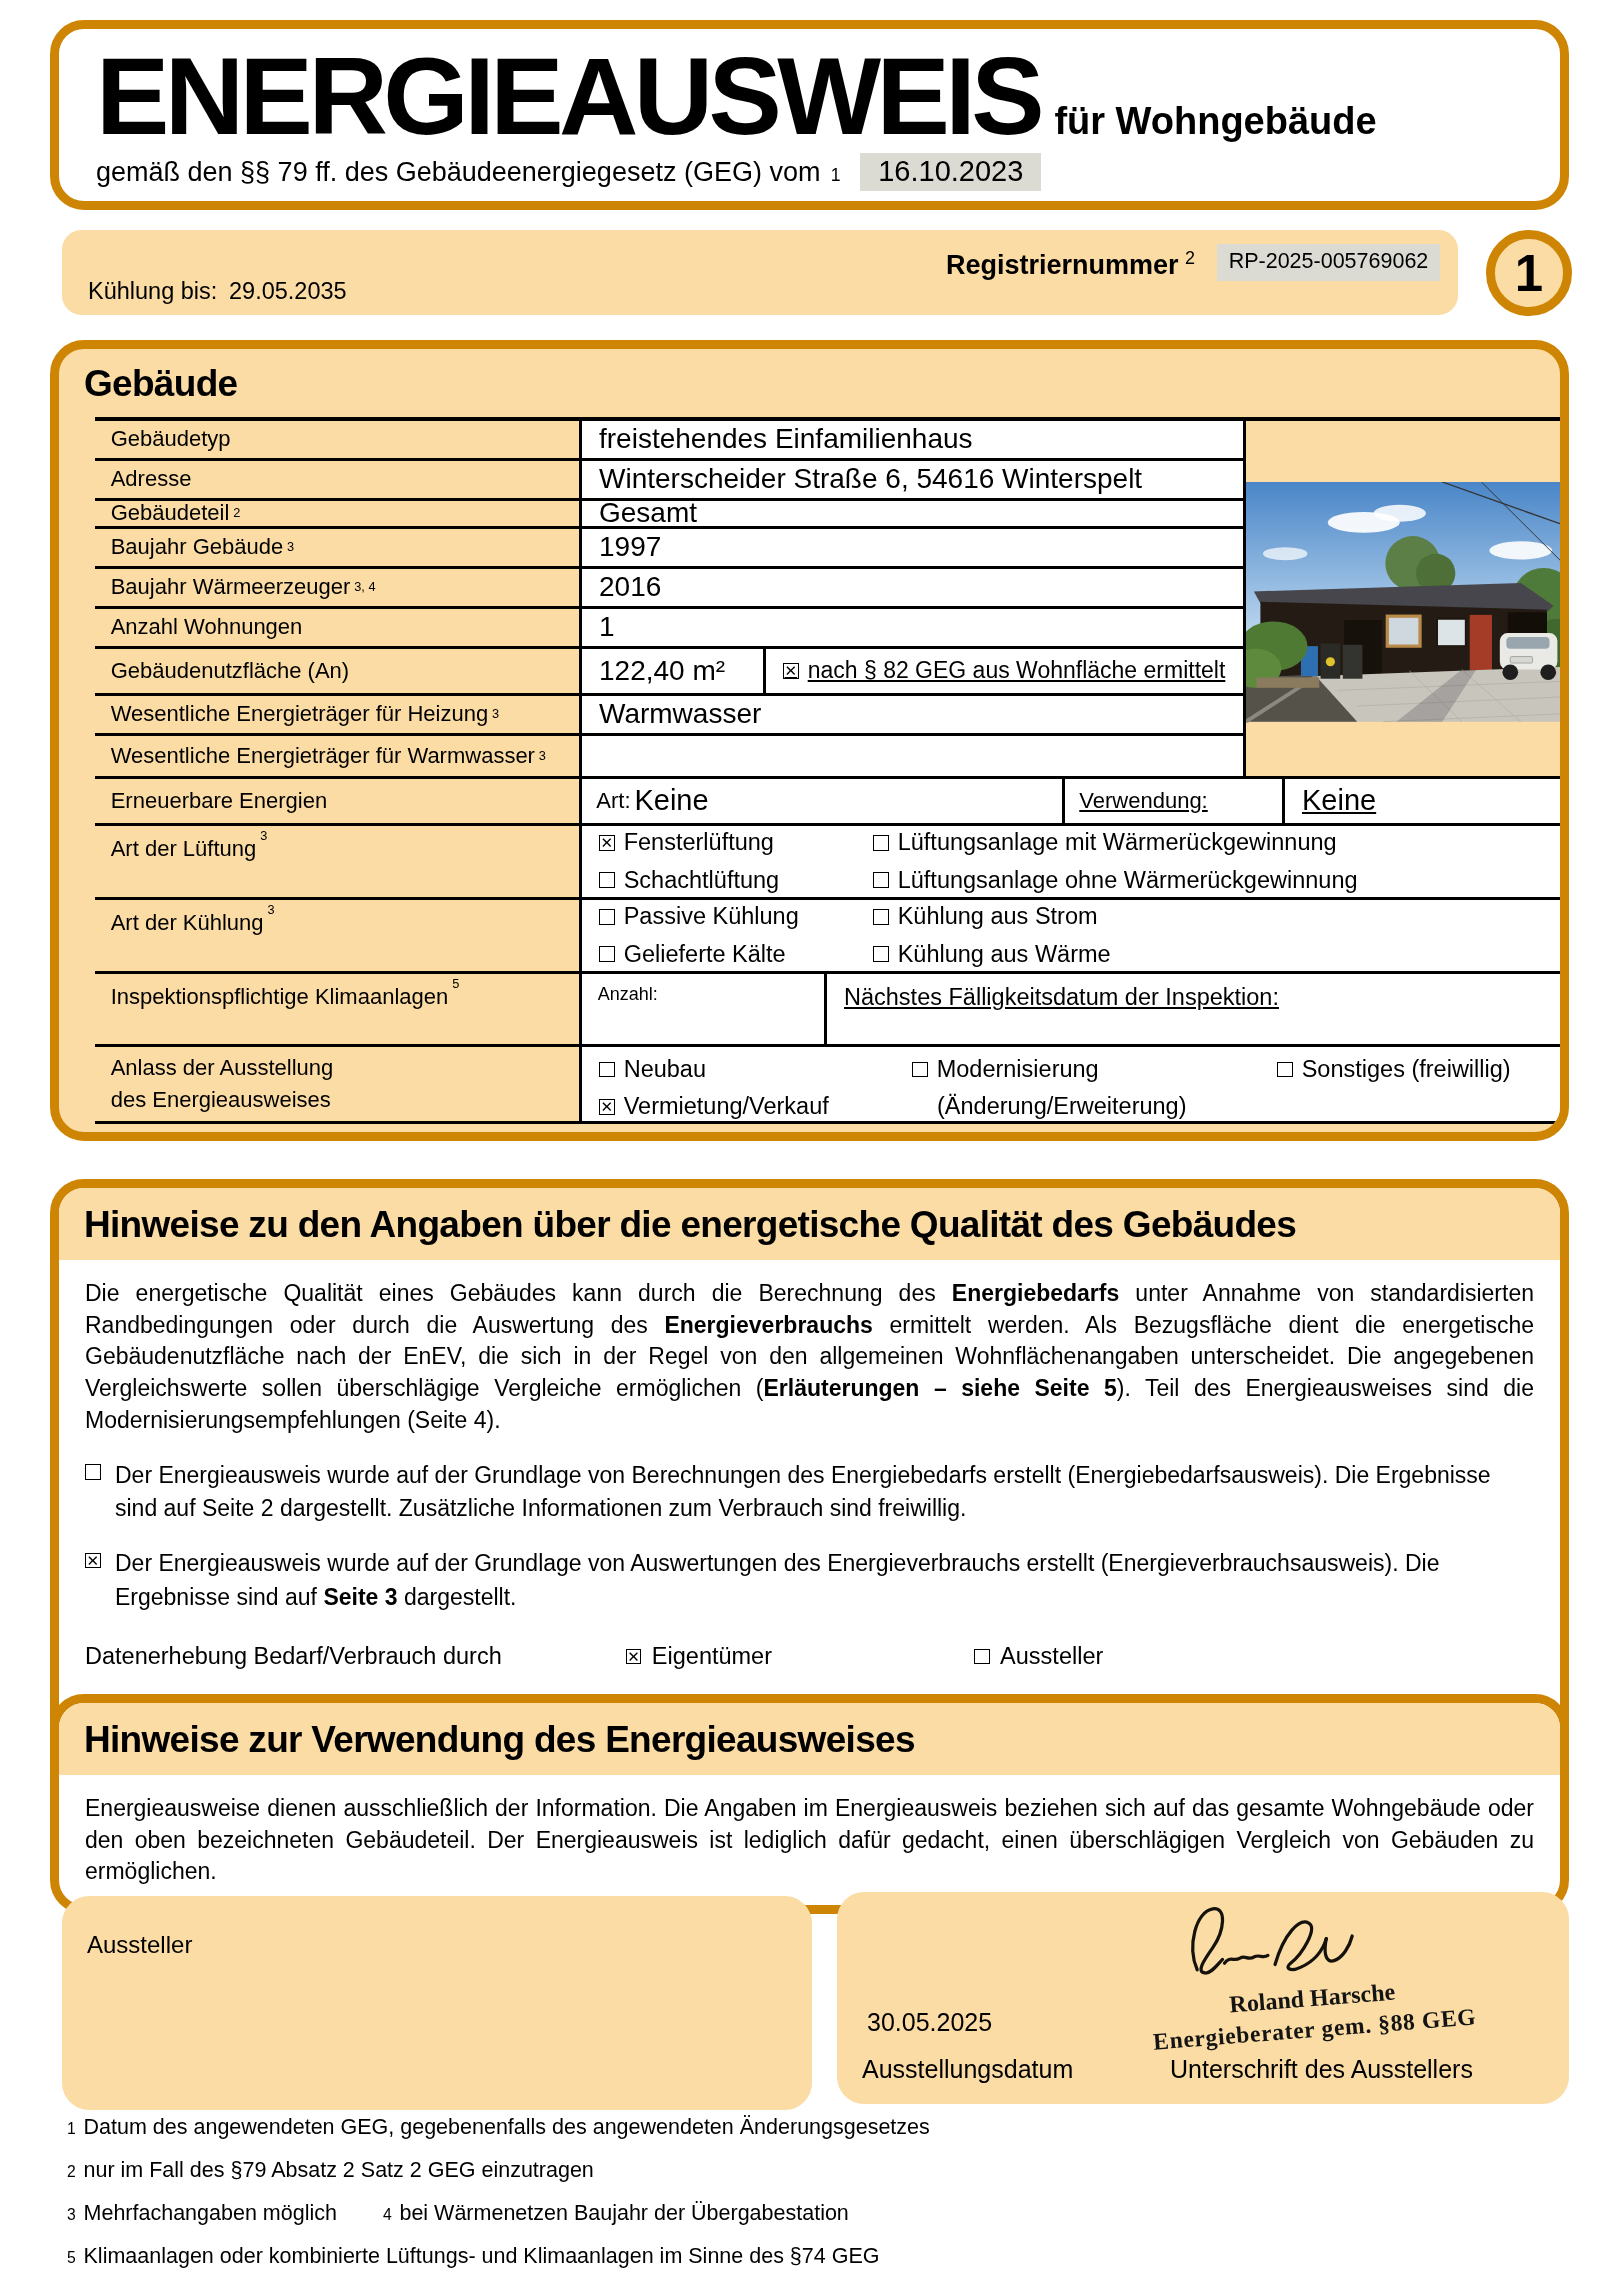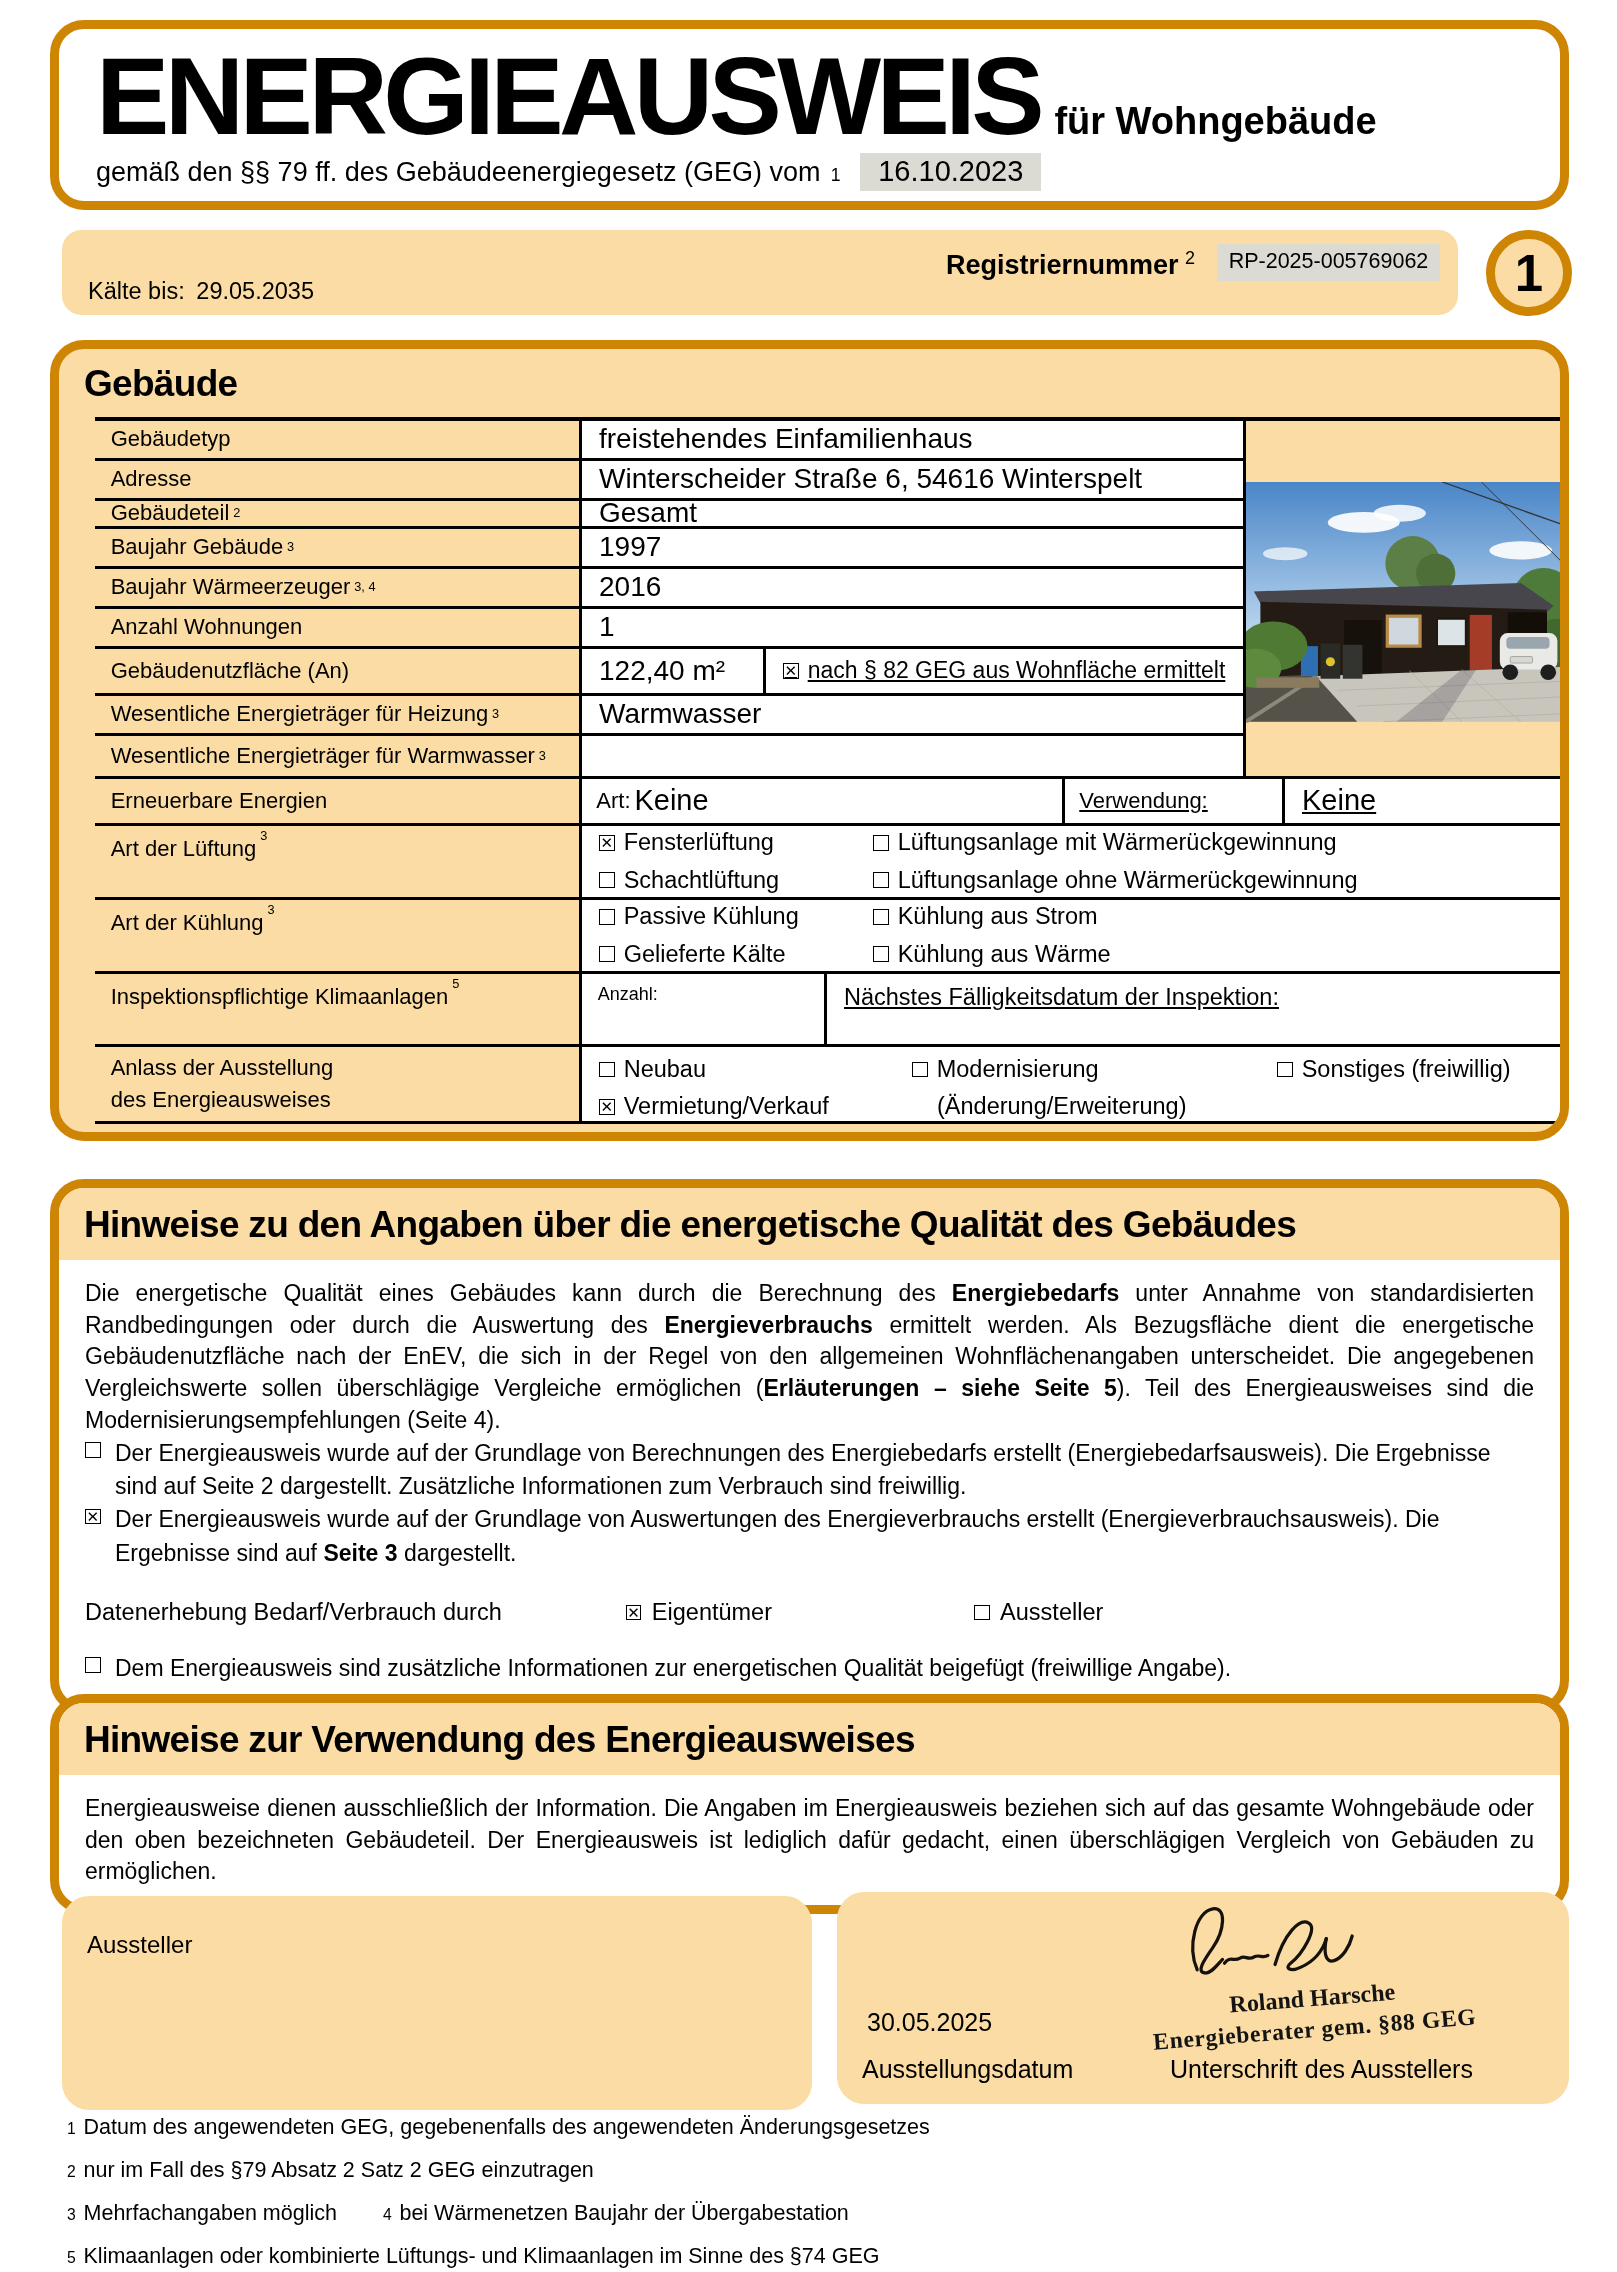--- a/index.html
+++ b/index.html
@@ -89,21 +89,21 @@
 
   
   .hint-box{
     position:absolute;left:50px;width:1519px;background:#fff;
     border:9.8px solid var(--accent-orange);border-radius:34px;overflow:hidden;
   }
   .hint-band{background:var(--panel-peach);padding:15.7px 25px 14.3px;}
   .hint-title{font-size:37px;font-weight:bold;letter-spacing:-0.7px;}
   .hint-body{padding:18px 26px 19.6px;}
   .just{font-size:23px;line-height:1.38;text-align:justify;}
-  .cb-item{display:flex;gap:14.3px;font-size:23px;line-height:1.45;}
+  .cb-item{display:flex;gap:14.3px;margin-top:22px;font-size:23px;line-height:1.45;}
   .cb-item .cb{margin-top:5.2px;}
   .daten-line{display:flex;align-items:center;margin-top:29px;font-size:23.5px;}
   .daten-line .cb{margin:0 10.4px 0 0;}
 
   
   .aussteller-box{
     position:absolute;left:62px;top:1896px;width:750px;height:214px;
     background:var(--panel-peach);border-radius:27px;
   }
   .aussteller-label{position:absolute;left:25px;top:35px;font-size:24px;}
@@ -141,21 +141,21 @@
   </div>
   <div class="law-line">
     <span>gemäß den §§ 79 ff. des Gebäudeenergiegesetz (GEG) vom</span>
     <sup>1</sup>
     <span class="gray-box law-date">16.10.2023</span>
   </div>
 </div>
 
 <div class="registry-band">
   <div class="valid-until">
-    <span>Kälte bis:</span><span class="val">29.05.2035</span>
+    <span>Kühlung bis:</span><span class="val">29.05.2035</span>
   </div>
   <div class="reg-label">
     <span>Registriernummer</span><sup>2</sup>
   </div>
   <div class="gray-box reg-box">RP-2025-005769062</div>
 </div>
 <div class="page-circle">
   <span>1</span>
 </div>
 

